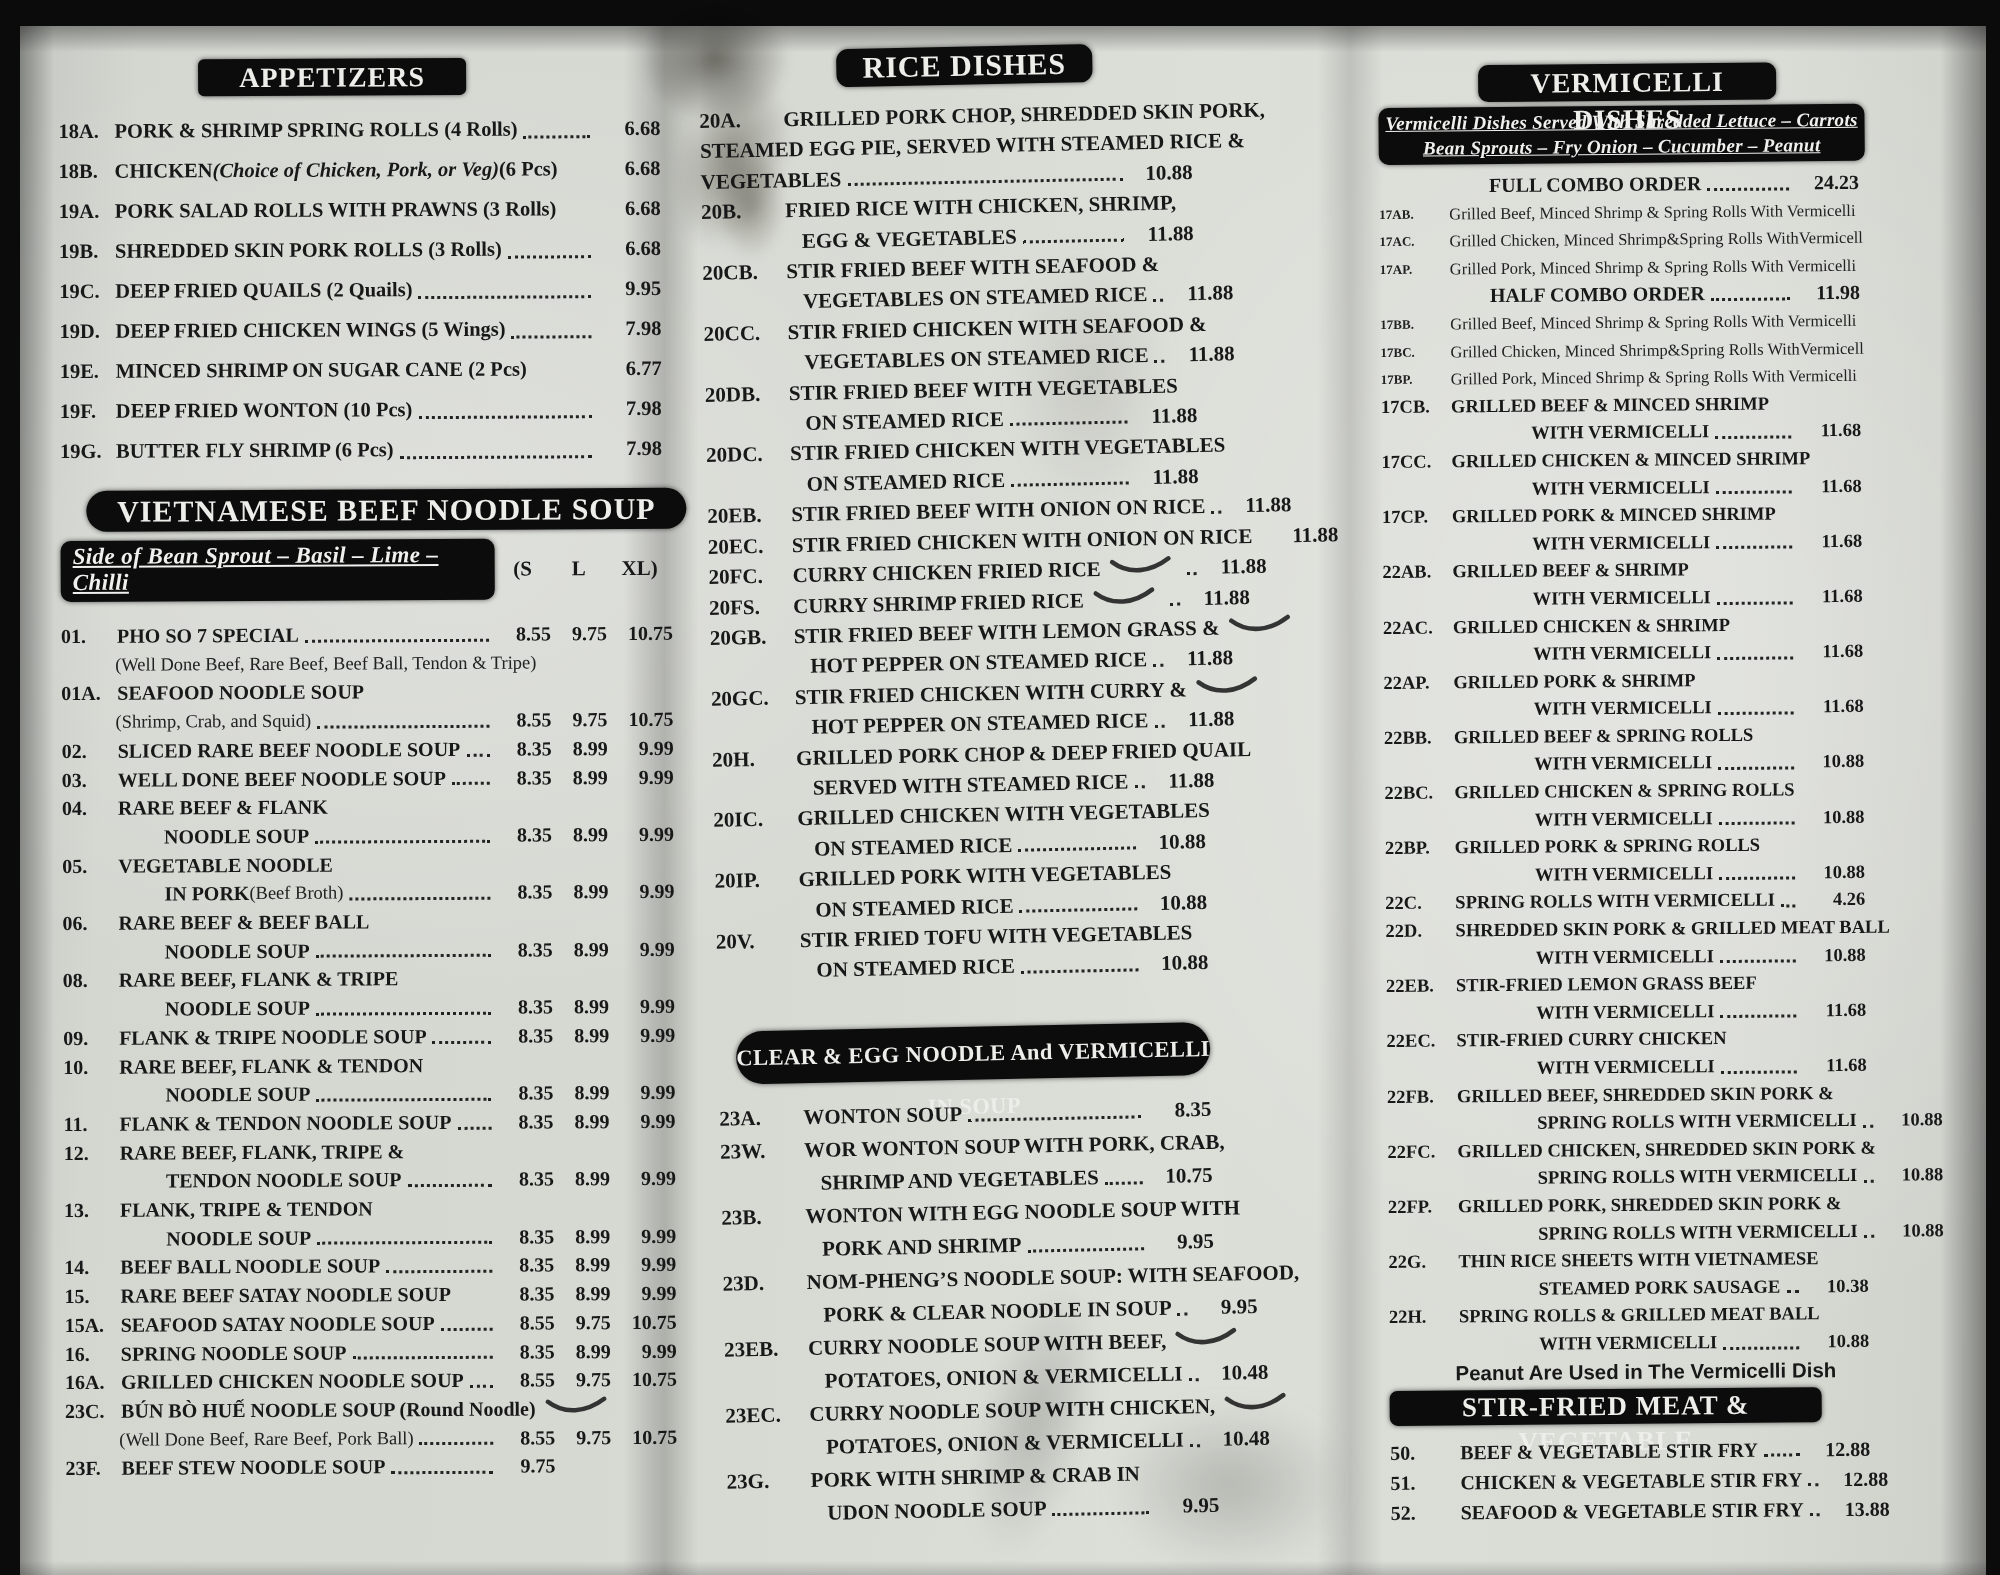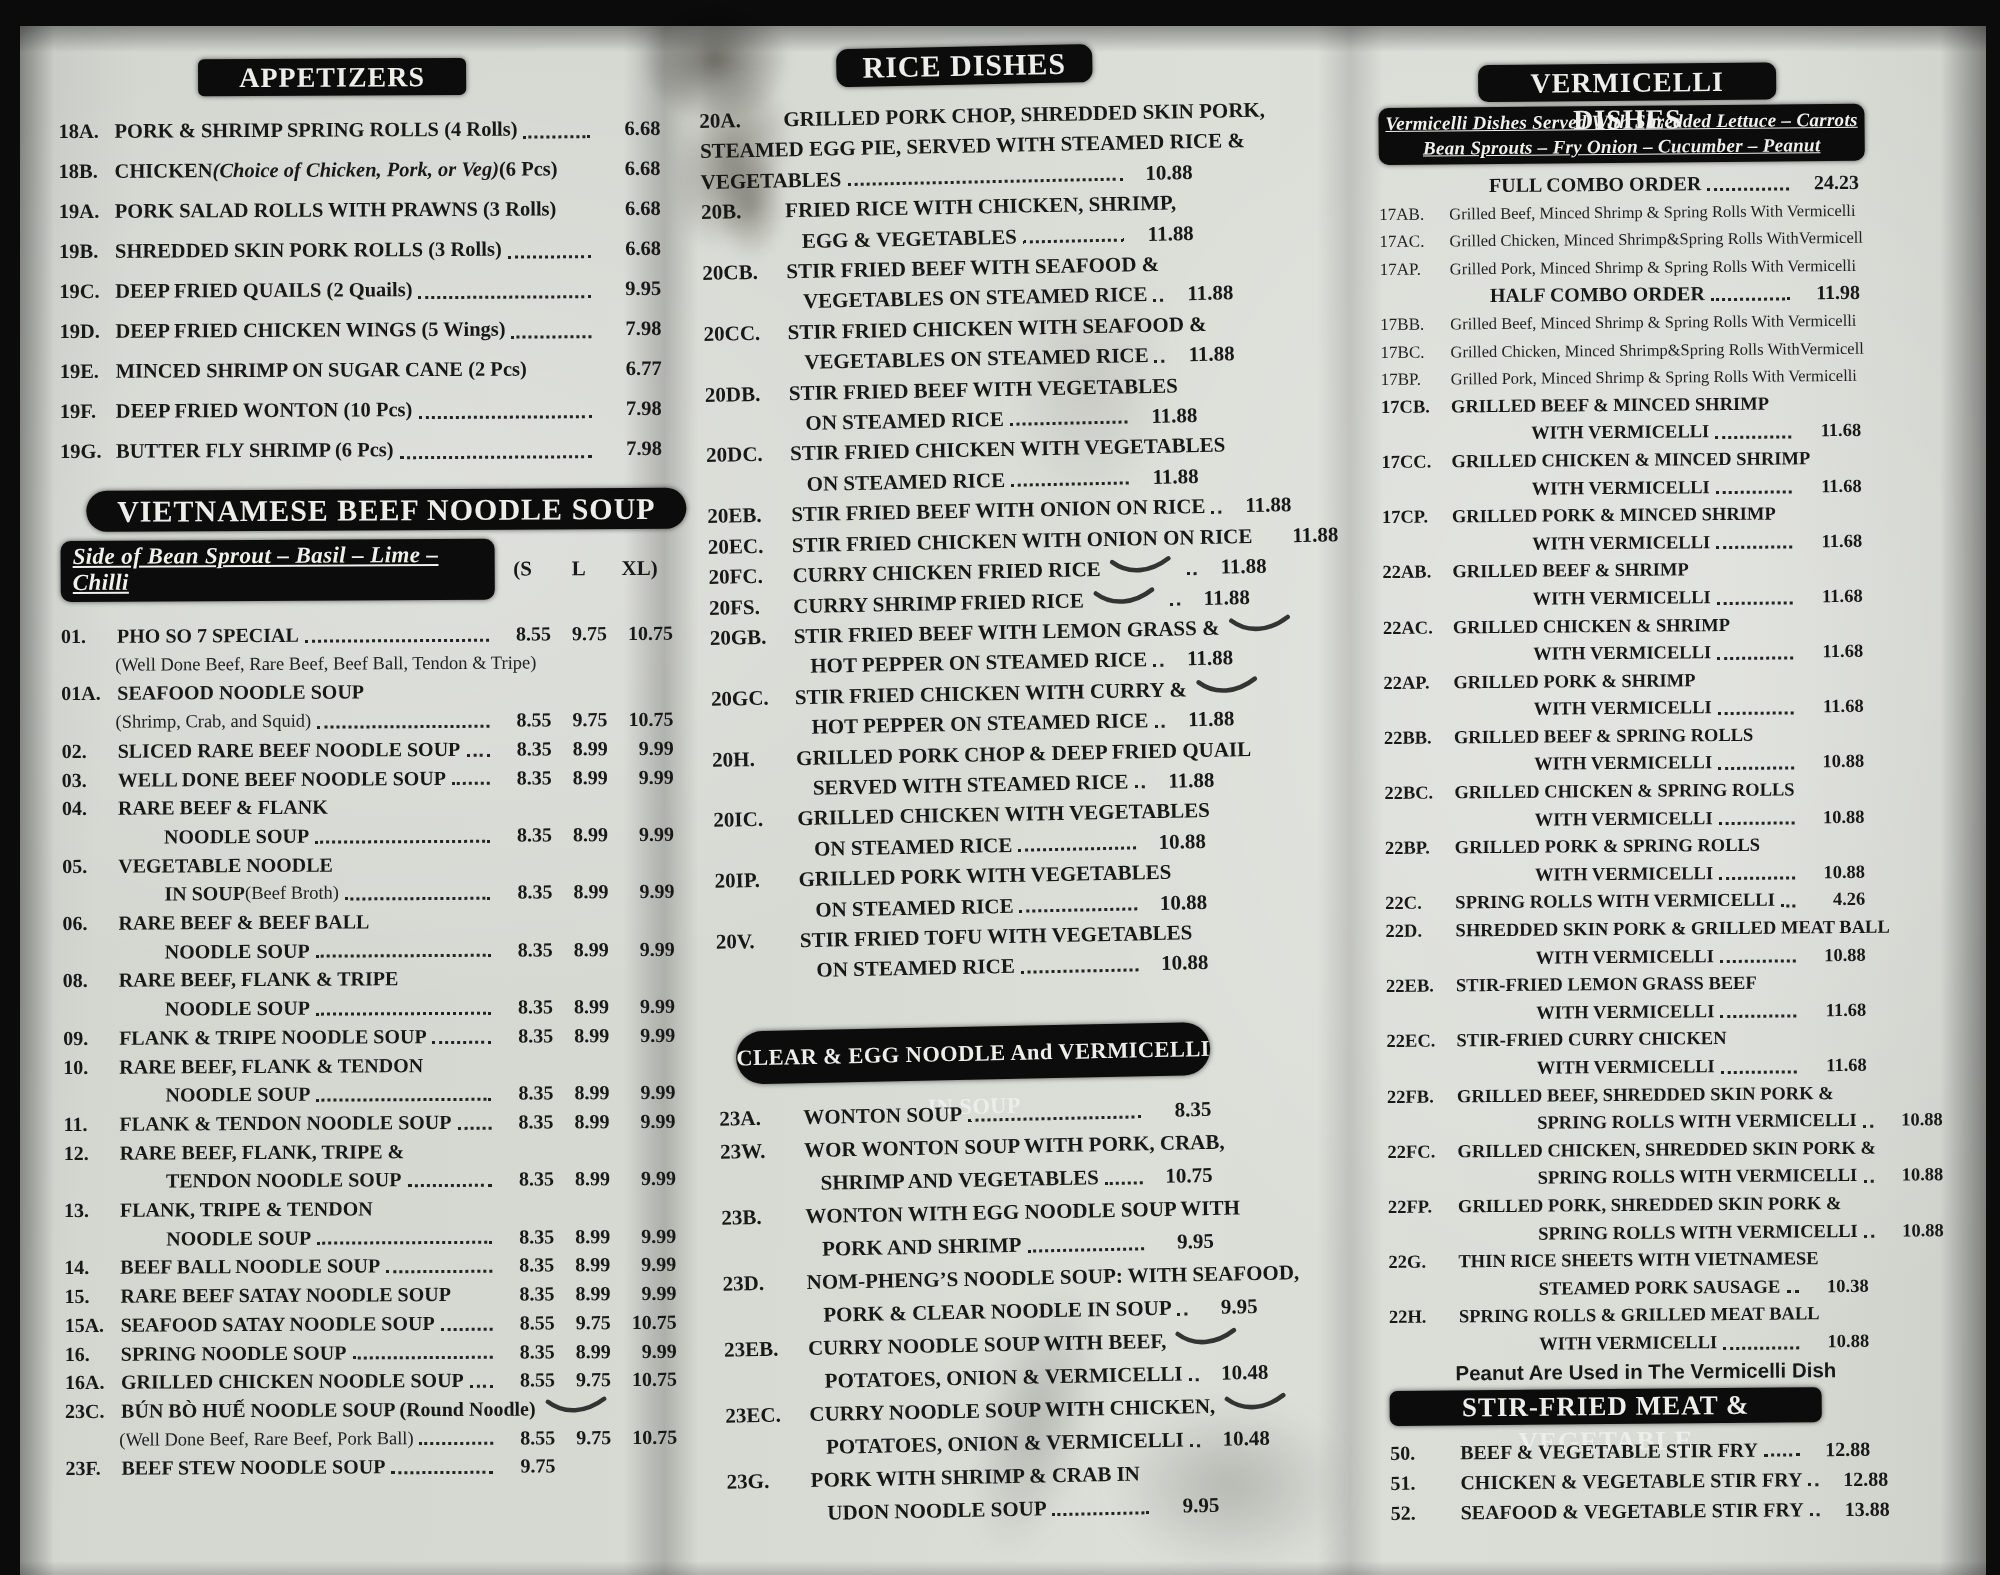--- a/index.html
+++ b/index.html
@@ -81,21 +81,21 @@
   .pho  .reg{font-size:18.5px;}
   .col-left .ind1{margin-left:102px;} .col-left .ind2{margin-left:54px;}
   .items.rice{margin-top:16px;font-size:21px;}
   .rice .line{line-height:30.4px;} .rice .leader{margin-bottom:8px;}
   .items.clear{margin-top:18px;font-size:21px;}
   .clear .line{line-height:33px;}  .clear .leader{margin-bottom:9px;}
   .col-mid .ind1{margin-left:100px;}
   .items.verm{margin-top:8px;font-size:18.5px;}
   .verm .line{line-height:27.6px;} .verm .leader{margin-bottom:7px;}
   .verm .reg{font-size:16.5px;}
-  .verm .code.reg{font-size:17px;}
+  .verm .code.reg{font-size:13px;font-weight:bold;}
   .col-right .ind1{margin-left:150px;}
   .combo{margin-left:110px;font-size:20px;}
   .peanut{font-family:"Liberation Sans",sans-serif;font-size:20.5px;margin-left:66px;letter-spacing:0;}
   .peanut .txt{font-weight:bold;}
   .items.stir{margin-top:12px;font-size:20px;}
   .stir .line{line-height:30px;}   .stir .leader{margin-bottom:8px;}
 
   .swoosh{align-self:center;margin:0 8px;flex:0 0 auto;}
 </style>
 </head>
@@ -261,21 +261,21 @@
             <span class="pc pl">8.99</span>
             <span class="pc px">9.99</span>
           </div>
         </div>
         <div class="item">
           <div class="line">
             <span class="code">05.</span>
             <span class="txt">VEGETABLE NOODLE</span>
           </div>
           <div class="line ind1">
-            <span class="txt">IN SOUP </span>
+            <span class="txt">IN PORK </span>
             <span class="txt reg">(Beef Broth)</span>
             <span class="leader"></span>
             <span class="pc ps">8.35</span>
             <span class="pc pl">8.99</span>
             <span class="pc px">9.99</span>
           </div>
         </div>
         <div class="item">
           <div class="line">
             <span class="code">06.</span>

